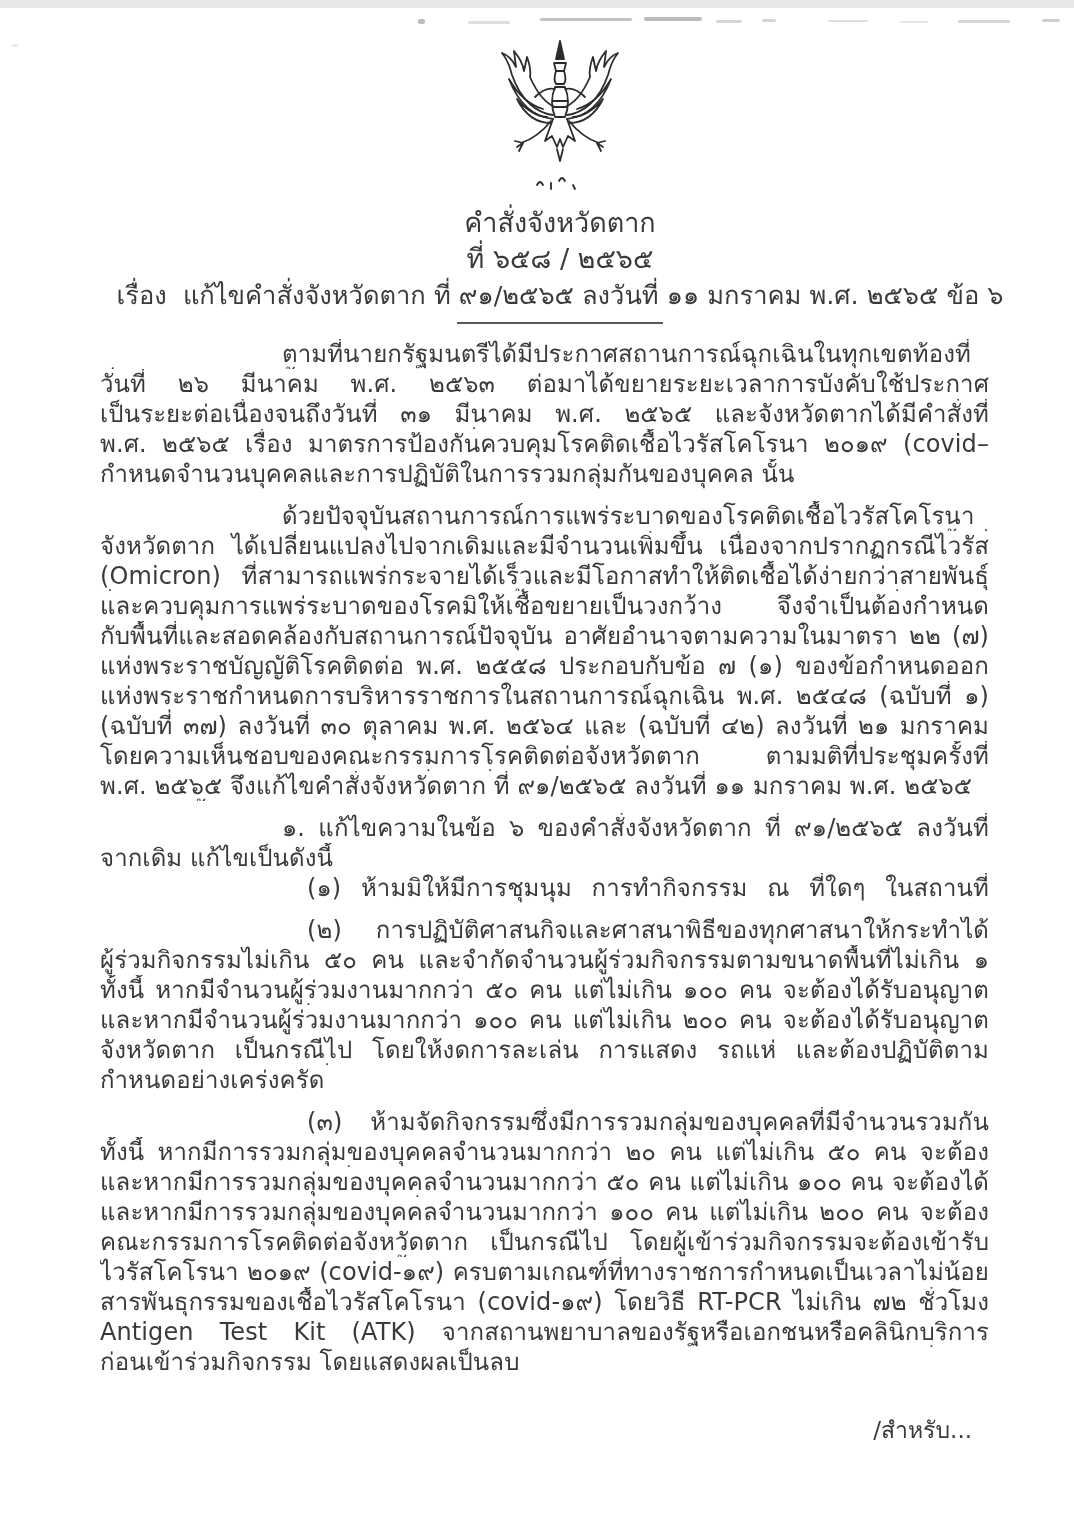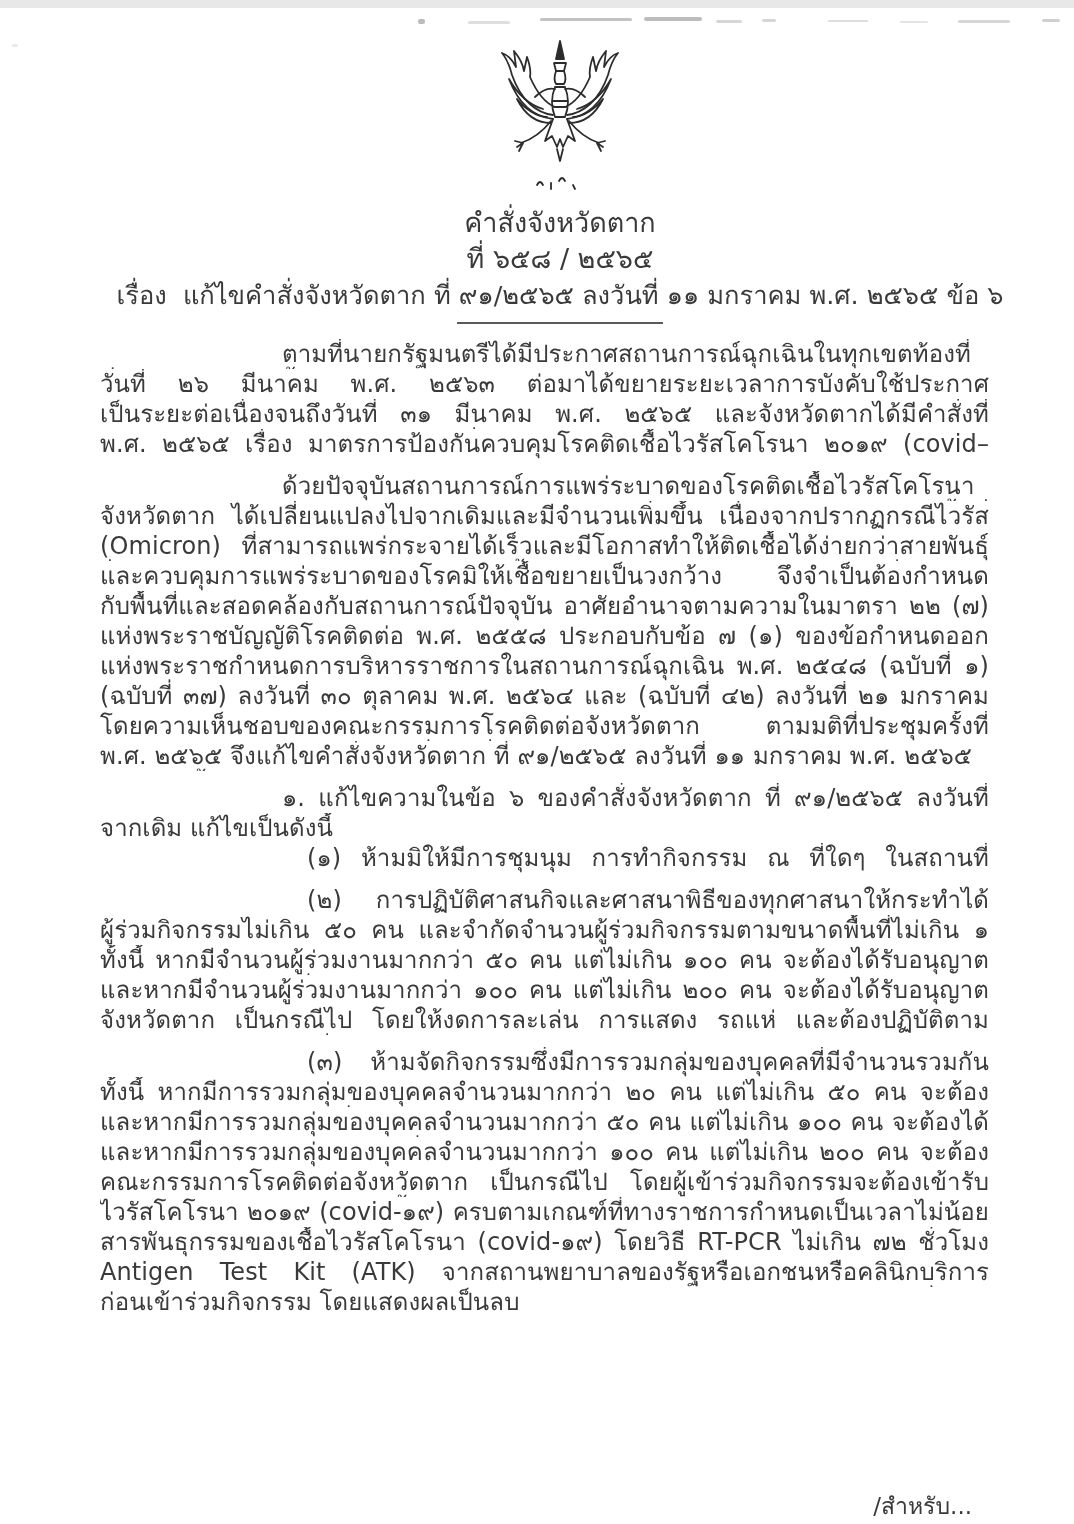--- a/index.html
+++ b/index.html
@@ -51,21 +51,21 @@
     letter-spacing:.1px;
   }
   .just{text-align:justify;text-align-last:justify;}
   .ind-n{text-indent:0;}
   .ind-p{text-indent:182px;}
   .ind-i{text-indent:207px;}
   .ind-s{text-indent:228px;}
   .block.gap{margin-top:12px;}
 
   .footer{
-    position:absolute;top:1484px;right:102px;
+    position:absolute;top:1408px;right:102px;
     font-size:23px;line-height:28px;
   }
 </style>
 </head>
 <body>
 
 <div class="page">
 
   <div class="noise">
     <i></i>
@@ -119,20 +119,21 @@
     <div class="doc-subject">เรื่อง&nbsp; แก้ไขคำสั่งจังหวัดตาก ที่ ๙๑/๒๕๖๕ ลงวันที่ ๑๑ มกราคม พ.ศ. ๒๕๖๕ ข้อ ๖</div>
     <div class="rule"></div>
   </div>
 
   <div class="body">
       <div class="block">
         <div class="line ind-p just">ตามที่นายกรัฐมนตรีได้มีประกาศสถานการณ์ฉุกเฉินในทุกเขตท้องที่ทั่วราชอาณาจักรตั้งแต่</div>
         <div class="line ind-n just">วันที่ ๒๖ มีนาคม พ.ศ. ๒๕๖๓ ต่อมาได้ขยายระยะเวลาการบังคับใช้ประกาศสถานการณ์ฉุกเฉินดังกล่าวออกไป</div>
         <div class="line ind-n just">เป็นระยะต่อเนื่องจนถึงวันที่ ๓๑ มีนาคม พ.ศ. ๒๕๖๕ และจังหวัดตากได้มีคำสั่งที่ ๙๑/๒๕๖๕ ลงวันที่ ๑๑ มกราคม</div>
         <div class="line ind-n just">พ.ศ. ๒๕๖๕ เรื่อง มาตรการป้องกันควบคุมโรคติดเชื้อไวรัสโคโรนา ๒๐๑๙ (covid–๑๙) จังหวัดตาก โดยข้อ ๖</div>
+        <div class="line ind-n">กำหนดจำนวนบุคคลและการปฏิบัติในการรวมกลุ่มกันของบุคคล นั้น</div>
       </div>
       <div class="block gap">
         <div class="line ind-p just">ด้วยปัจจุบันสถานการณ์การแพร่ระบาดของโรคติดเชื้อไวรัสโคโรนา ๒๐๑๙ (covid–๑๙) ในพื้นที่</div>
         <div class="line ind-n just">จังหวัดตาก ได้เปลี่ยนแปลงไปจากเดิมและมีจำนวนเพิ่มขึ้น เนื่องจากปรากฏกรณีไวรัสโคโรนา ๒๐๑๙ สายพันธุ์โอมิครอน</div>
         <div class="line ind-n just">(Omicron) ที่สามารถแพร่กระจายได้เร็วและมีโอกาสทำให้ติดเชื้อได้ง่ายกว่าสายพันธุ์อื่นๆ ดังนั้น เพื่อป้องกัน</div>
         <div class="line ind-n just">และควบคุมการแพร่ระบาดของโรคมิให้เชื้อขยายเป็นวงกว้าง จึงจำเป็นต้องกำหนดมาตรการให้มีความเหมาะสม</div>
         <div class="line ind-n just">กับพื้นที่และสอดคล้องกับสถานการณ์ปัจจุบัน อาศัยอำนาจตามความในมาตรา ๒๒ (๗) และมาตรา ๓๔</div>
         <div class="line ind-n just">แห่งพระราชบัญญัติโรคติดต่อ พ.ศ. ๒๕๕๘ ประกอบกับข้อ ๗ (๑) ของข้อกำหนดออกตามความในมาตรา ๙</div>
         <div class="line ind-n just">แห่งพระราชกำหนดการบริหารราชการในสถานการณ์ฉุกเฉิน พ.ศ. ๒๕๔๘ (ฉบับที่ ๑) ลงวันที่ ๒๕ มีนาคม พ.ศ. ๒๕๖๓</div>
         <div class="line ind-n just">(ฉบับที่ ๓๗) ลงวันที่ ๓๐ ตุลาคม พ.ศ. ๒๕๖๔ และ (ฉบับที่ ๔๒) ลงวันที่ ๒๑ มกราคม พ.ศ. ๒๕๖๕ ผู้ว่าราชการจังหวัดตาก</div>
@@ -145,20 +146,21 @@
       </div>
       <div class="block">
         <div class="line ind-i just">(๑) ห้ามมิให้มีการชุมนุม การทำกิจกรรม ณ ที่ใดๆ ในสถานที่แออัด หรือกระทำการดังกล่าว</div>
       </div>
       <div class="block gap">
         <div class="line ind-i just">(๒) การปฏิบัติศาสนกิจและศาสนาพิธีของทุกศาสนาให้กระทำได้ โดยจำกัดจำนวน</div>
         <div class="line ind-n just">ผู้ร่วมกิจกรรมไม่เกิน ๕๐ คน และจำกัดจำนวนผู้ร่วมกิจกรรมตามขนาดพื้นที่ไม่เกิน ๑ คน ต่อ ๔ ตารางเมตร</div>
         <div class="line ind-n just">ทั้งนี้ หากมีจำนวนผู้ร่วมงานมากกว่า ๕๐ คน แต่ไม่เกิน ๑๐๐ คน จะต้องได้รับอนุญาตจากนายอำเภอท้องที่</div>
         <div class="line ind-n just">และหากมีจำนวนผู้ร่วมงานมากกว่า ๑๐๐ คน แต่ไม่เกิน ๒๐๐ คน จะต้องได้รับอนุญาตจากคณะกรรมการโรคติดต่อ</div>
         <div class="line ind-n just">จังหวัดตาก เป็นกรณีไป โดยให้งดการละเล่น การแสดง รถแห่ และต้องปฏิบัติตามมาตรการป้องกันโรคที่ทางราชการ</div>
+        <div class="line ind-n">กำหนดอย่างเคร่งครัด</div>
       </div>
       <div class="block gap">
         <div class="line ind-i just">(๓) ห้ามจัดกิจกรรมซึ่งมีการรวมกลุ่มของบุคคลที่มีจำนวนรวมกันมากกว่า ๒๐ คน</div>
         <div class="line ind-n just">ทั้งนี้ หากมีการรวมกลุ่มของบุคคลจำนวนมากกว่า ๒๐ คน แต่ไม่เกิน ๕๐ คน จะต้องรายงานนายอำเภอท้องที่ทราบ</div>
         <div class="line ind-n just">และหากมีการรวมกลุ่มของบุคคลจำนวนมากกว่า ๕๐ คน แต่ไม่เกิน ๑๐๐ คน จะต้องได้รับอนุญาตจากนายอำเภอท้องที่</div>
         <div class="line ind-n just">และหากมีการรวมกลุ่มของบุคคลจำนวนมากกว่า ๑๐๐ คน แต่ไม่เกิน ๒๐๐ คน จะต้องได้รับอนุญาตจาก</div>
         <div class="line ind-n just">คณะกรรมการโรคติดต่อจังหวัดตาก เป็นกรณีไป โดยผู้เข้าร่วมกิจกรรมจะต้องเข้ารับการฉีดวัคซีนป้องกันโรคติดเชื้อ</div>
         <div class="line ind-n just">ไวรัสโคโรนา ๒๐๑๙ (covid-๑๙) ครบตามเกณฑ์ที่ทางราชการกำหนดเป็นเวลาไม่น้อยกว่า ๑๔ วัน หรือได้รับการตรวจหา</div>
         <div class="line ind-n just">สารพันธุกรรมของเชื้อไวรัสโคโรนา (covid-๑๙) โดยวิธี RT-PCR ไม่เกิน ๗๒ ชั่วโมง หรือโดยวิธีใช้ชุดตรวจ</div>
         <div class="line ind-n just">Antigen Test Kit (ATK) จากสถานพยาบาลของรัฐหรือเอกชนหรือคลินิกบริการทางการแพทย์ไม่เกิน ๔๘ ชั่วโมง</div>

